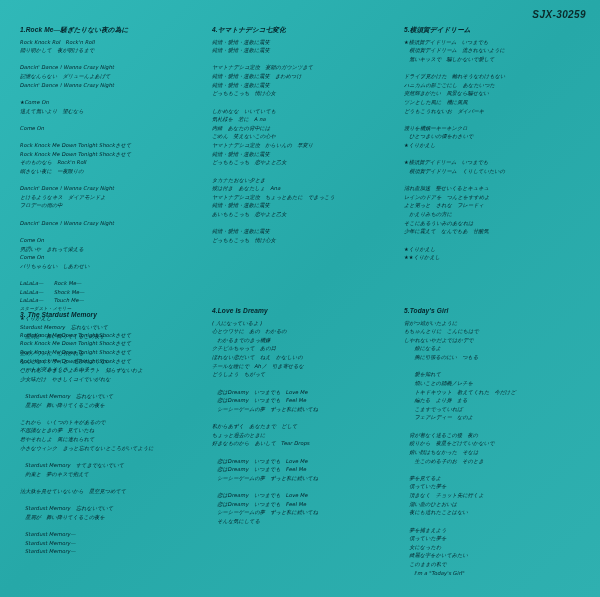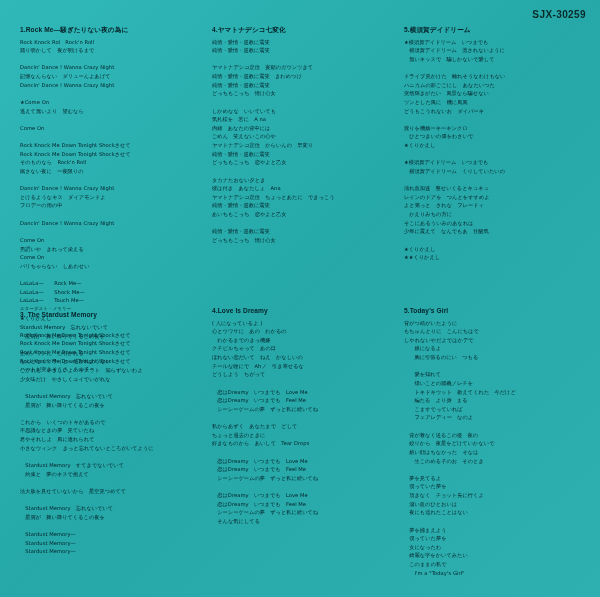--- a/index.html
+++ b/index.html
@@ -14,20 +14,21 @@
     overflow: hidden;
   }
   .sleeve {
     position: absolute;
     left: 0;
     top: 0;
     width: 600px;
     height: 597px;
     background: #2fb3b3;
     background: linear-gradient(135deg, #30b8b8 0%, #26a8a8 50%, #2fb0b0 100%);
+    font-style: italic;
   }
   .catalog {
     position: absolute;
     right: 14px;
     top: 9px;
     font-size: 10px;
     font-weight: bold;
     color: #0a2a2a;
     letter-spacing: 0.4px;
   }

